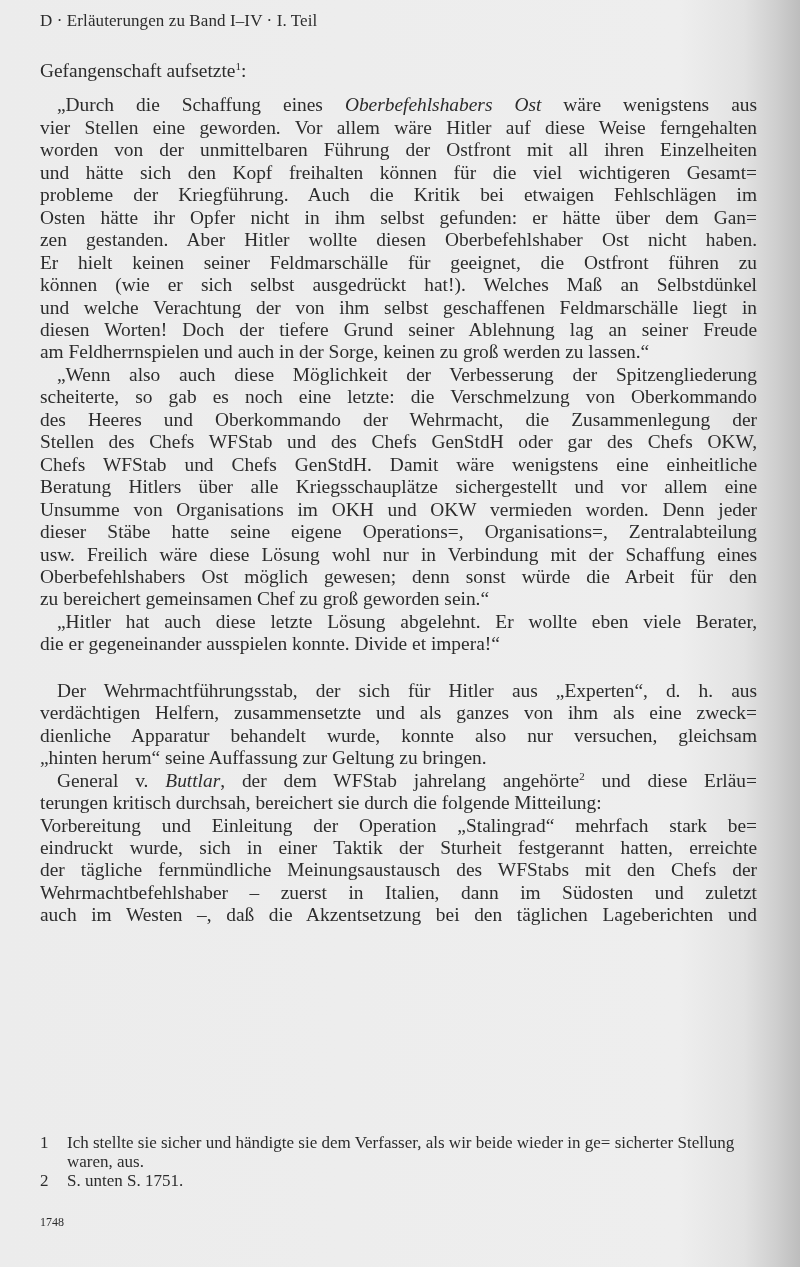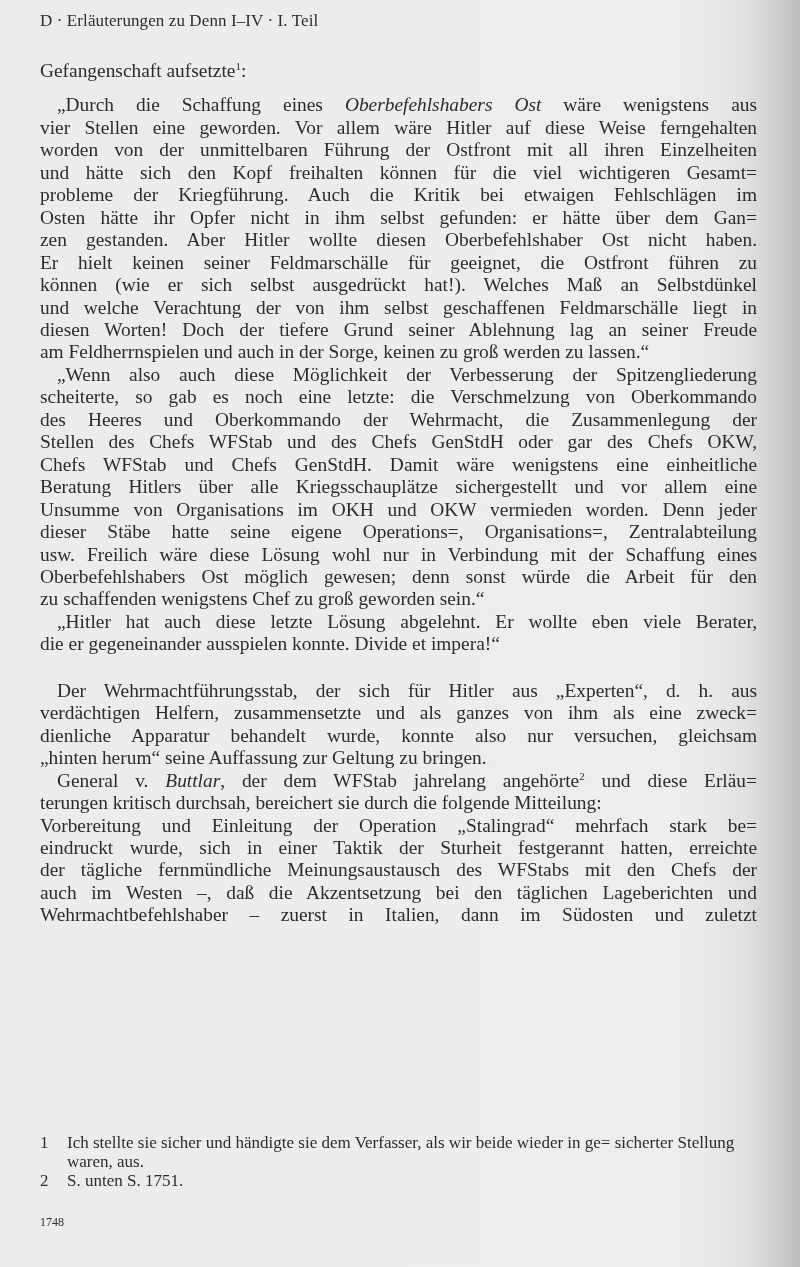--- a/index.html
+++ b/index.html
@@ -31,21 +31,21 @@
   }
   .fn { display: flex; }
   .fn-num { width: 27px; flex: none; }
   .fn-text { flex: 1; }
   .folio { position: absolute; left: 0; top: 1215px; font-size: 12px; }
 </style>
 </head>
 <body>
 
 <div class="page">
-  <div class="running-head">D · Erläuterungen zu Denn I–IV · I. Teil</div>
+  <div class="running-head">D · Erläuterungen zu Band I–IV · I. Teil</div>
   <div class="body-text" id="body-text">
       <div>
         <span class="line last">Gefangenschaft aufsetzte<sup>1</sup>:</span>
       </div>
       <div style="margin-top: 12px; font-family: Liberation Serif, serif;">
         <span class="line indent">„Durch die Schaffung eines <i>Oberbefehlshabers Ost</i> wäre wenigstens aus</span>
         <span class="line">vier Stellen eine geworden. Vor allem wäre Hitler auf diese Weise ferngehalten</span>
         <span class="line">worden von der unmittelbaren Führung der Ostfront mit all ihren Einzelheiten</span>
         <span class="line">und hätte sich den Kopf freihalten können für die viel wichtigeren Gesamt=</span>
         <span class="line">probleme der Kriegführung. Auch die Kritik bei etwaigen Fehlschlägen im</span>
@@ -61,42 +61,42 @@
         <span class="line indent">„Wenn also auch diese Möglichkeit der Verbesserung der Spitzengliederung</span>
         <span class="line">scheiterte, so gab es noch eine letzte: die Verschmelzung von Oberkommando</span>
         <span class="line">des Heeres und Oberkommando der Wehrmacht, die Zusammenlegung der</span>
         <span class="line">Stellen des Chefs WFStab und des Chefs GenStdH oder gar des Chefs OKW,</span>
         <span class="line">Chefs WFStab und Chefs GenStdH. Damit wäre wenigstens eine einheitliche</span>
         <span class="line">Beratung Hitlers über alle Kriegsschauplätze sichergestellt und vor allem eine</span>
         <span class="line">Unsumme von Organisations im OKH und OKW vermieden worden. Denn jeder</span>
         <span class="line">dieser Stäbe hatte seine eigene Operations=, Organisations=, Zentralabteilung</span>
         <span class="line">usw. Freilich wäre diese Lösung wohl nur in Verbindung mit der Schaffung eines</span>
         <span class="line">Oberbefehlshabers Ost möglich gewesen; denn sonst würde die Arbeit für den</span>
-        <span class="line last">zu schaffenden wenigstens Chef zu groß geworden sein.“</span>
+        <span class="line last">zu bereichert gemeinsamen Chef zu groß geworden sein.“</span>
       </div>
       <div>
         <span class="line indent">„Hitler hat auch diese letzte Lösung abgelehnt. Er wollte eben viele Berater,</span>
         <span class="line last">die er gegeneinander ausspielen konnte. Divide et impera!“</span>
       </div>
       <div style="margin-top: 24px;">
         <span class="line indent">Der Wehrmachtführungsstab, der sich für Hitler aus „Experten“, d. h. aus</span>
         <span class="line">verdächtigen Helfern, zusammensetzte und als ganzes von ihm als eine zweck=</span>
         <span class="line">dienliche Apparatur behandelt wurde, konnte also nur versuchen, gleichsam</span>
         <span class="line last">„hinten herum“ seine Auffassung zur Geltung zu bringen.</span>
       </div>
       <div>
         <span class="line indent">General v. <i>Buttlar</i>, der dem WFStab jahrelang angehörte<sup>2</sup> und diese Erläu=</span>
         <span class="line last">terungen kritisch durchsah, bereichert sie durch die folgende Mitteilung:</span>
       </div>
       <div>
         <span class="line">Vorbereitung und Einleitung der Operation „Stalingrad“ mehrfach stark be=</span>
         <span class="line">eindruckt wurde, sich in einer Taktik der Sturheit festgerannt hatten, erreichte</span>
         <span class="line">der tägliche fernmündliche Meinungsaustausch des WFStabs mit den Chefs der</span>
+        <span class="line">Wehrmachtbefehlshaber – zuerst in Italien, dann im Südosten und zuletzt</span>
         <span class="line">auch im Westen –, daß die Akzentsetzung bei den täglichen Lageberichten und</span>
-        <span class="line">Wehrmachtbefehlshaber – zuerst in Italien, dann im Südosten und zuletzt</span>
       </div>
     </div>
   <div class="footnotes" id="footnotes">
       <div class="fn">
         <span class="fn-num">1</span>
         <span class="fn-text">Ich stellte sie sicher und händigte sie dem Verfasser, als wir beide wieder in ge= sicherter Stellung waren, aus.</span>
       </div>
       <div class="fn">
         <span class="fn-num">2</span>
         <span class="fn-text">S. unten S. 1751.</span>

